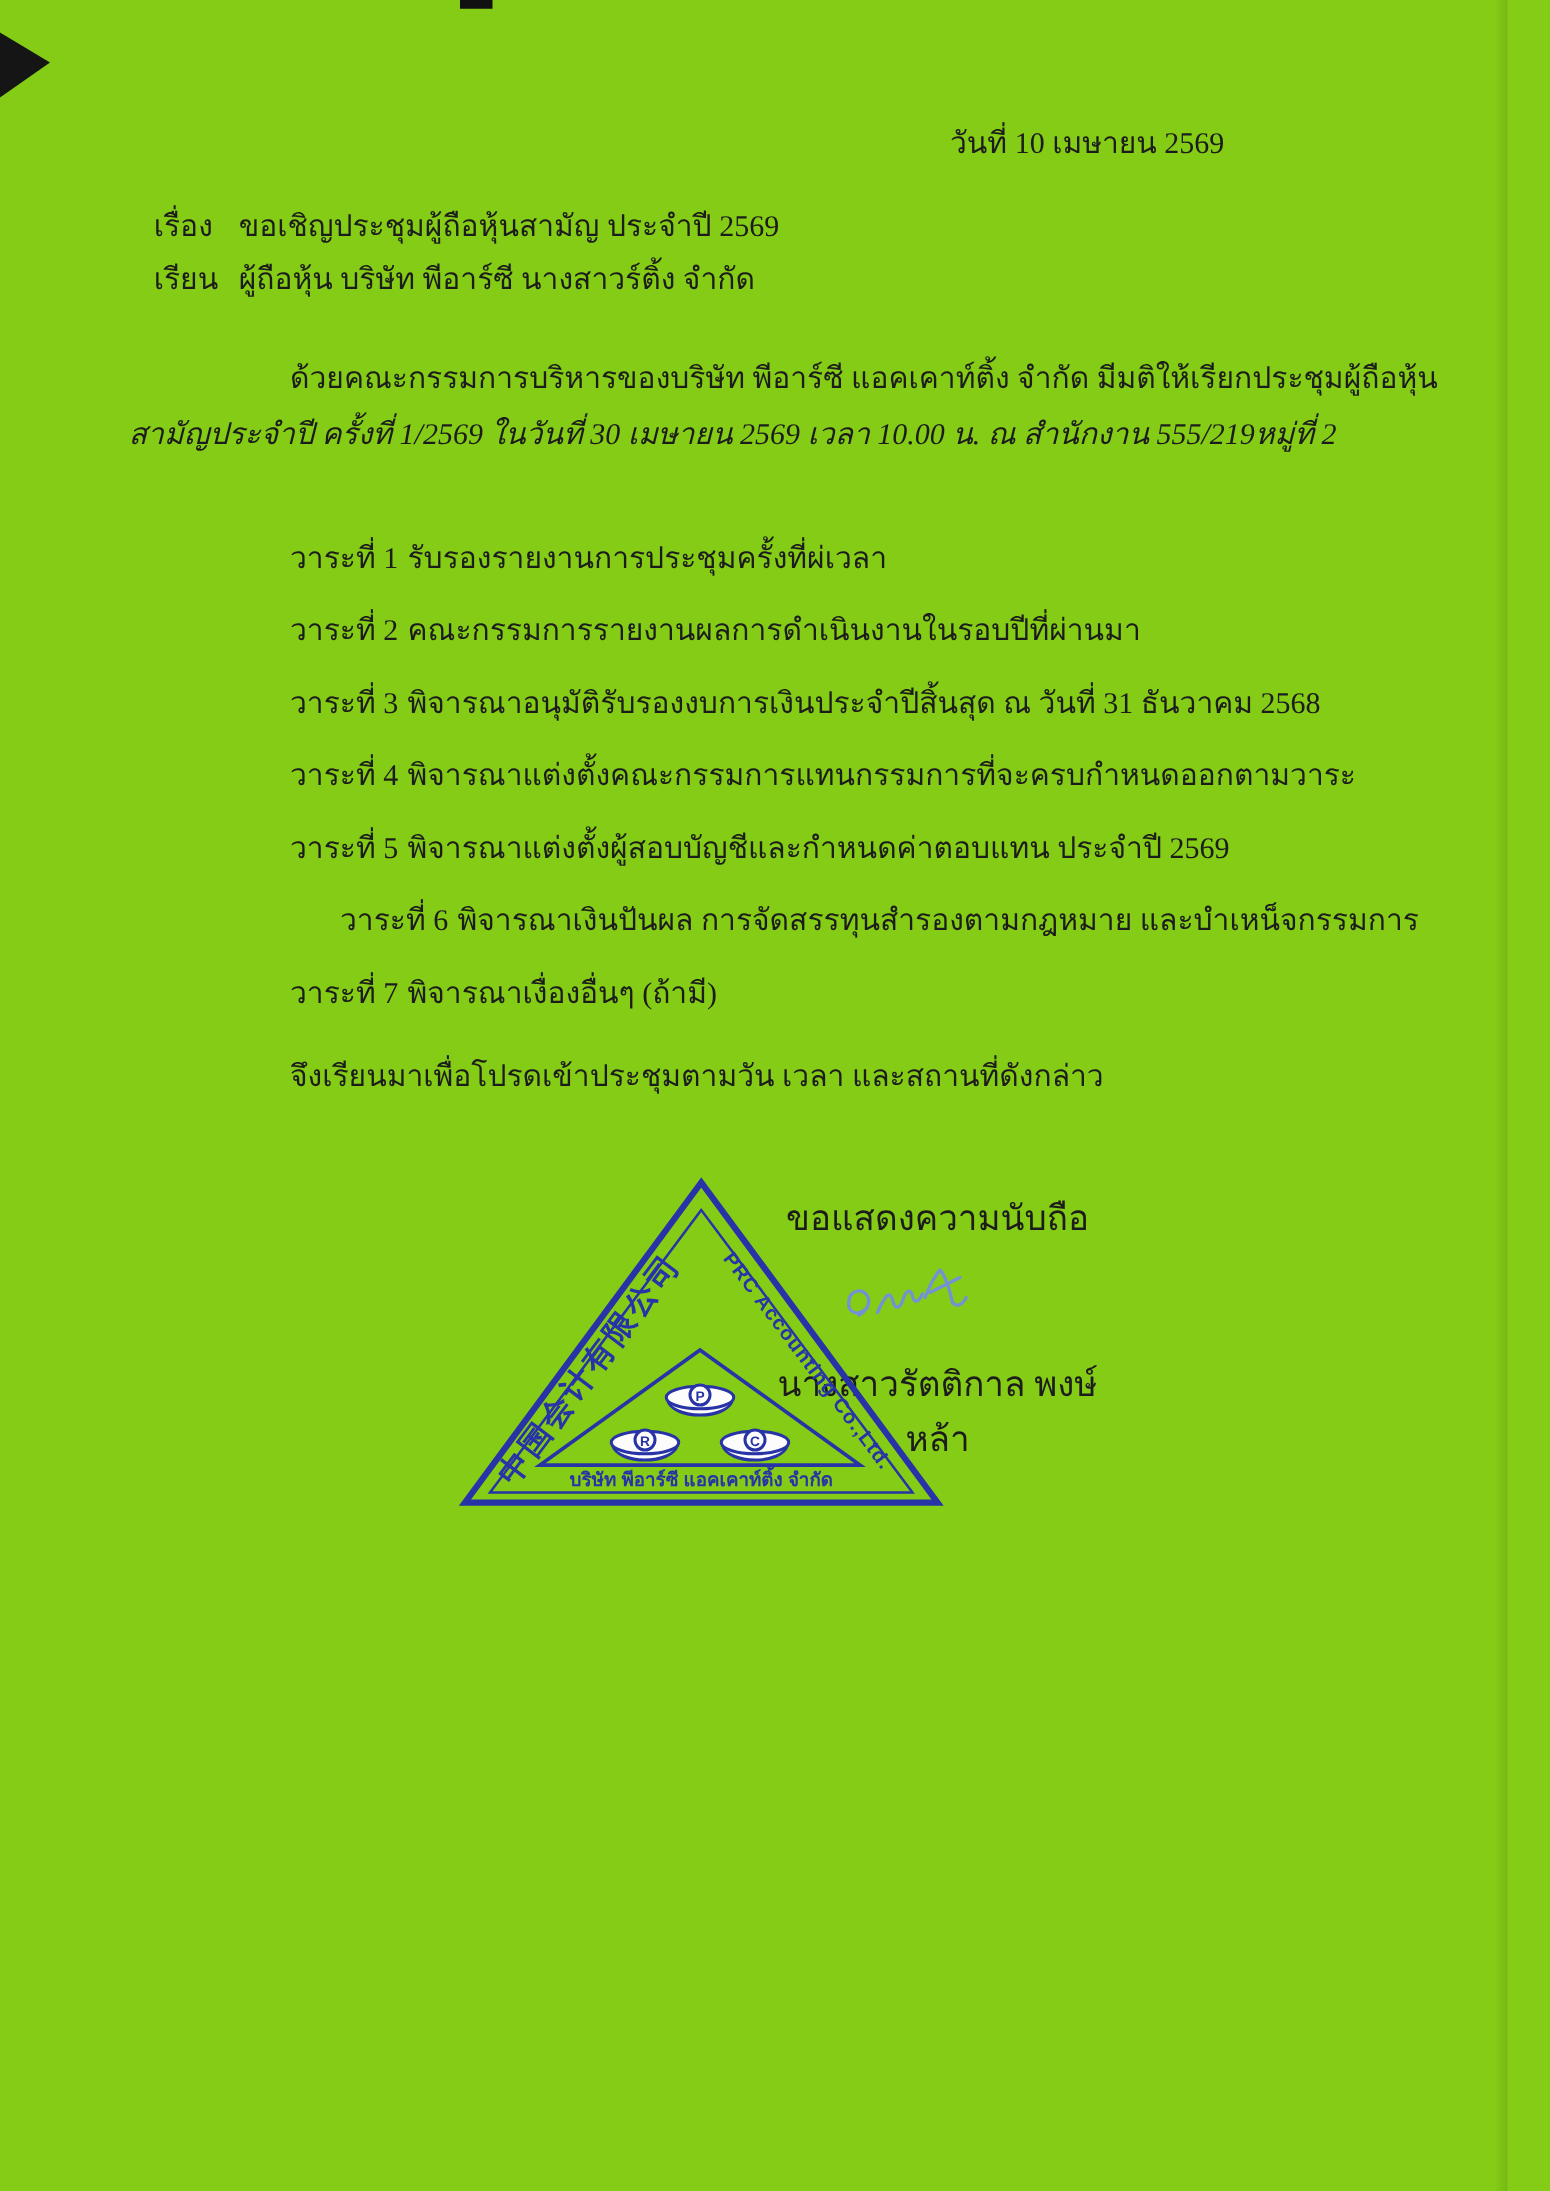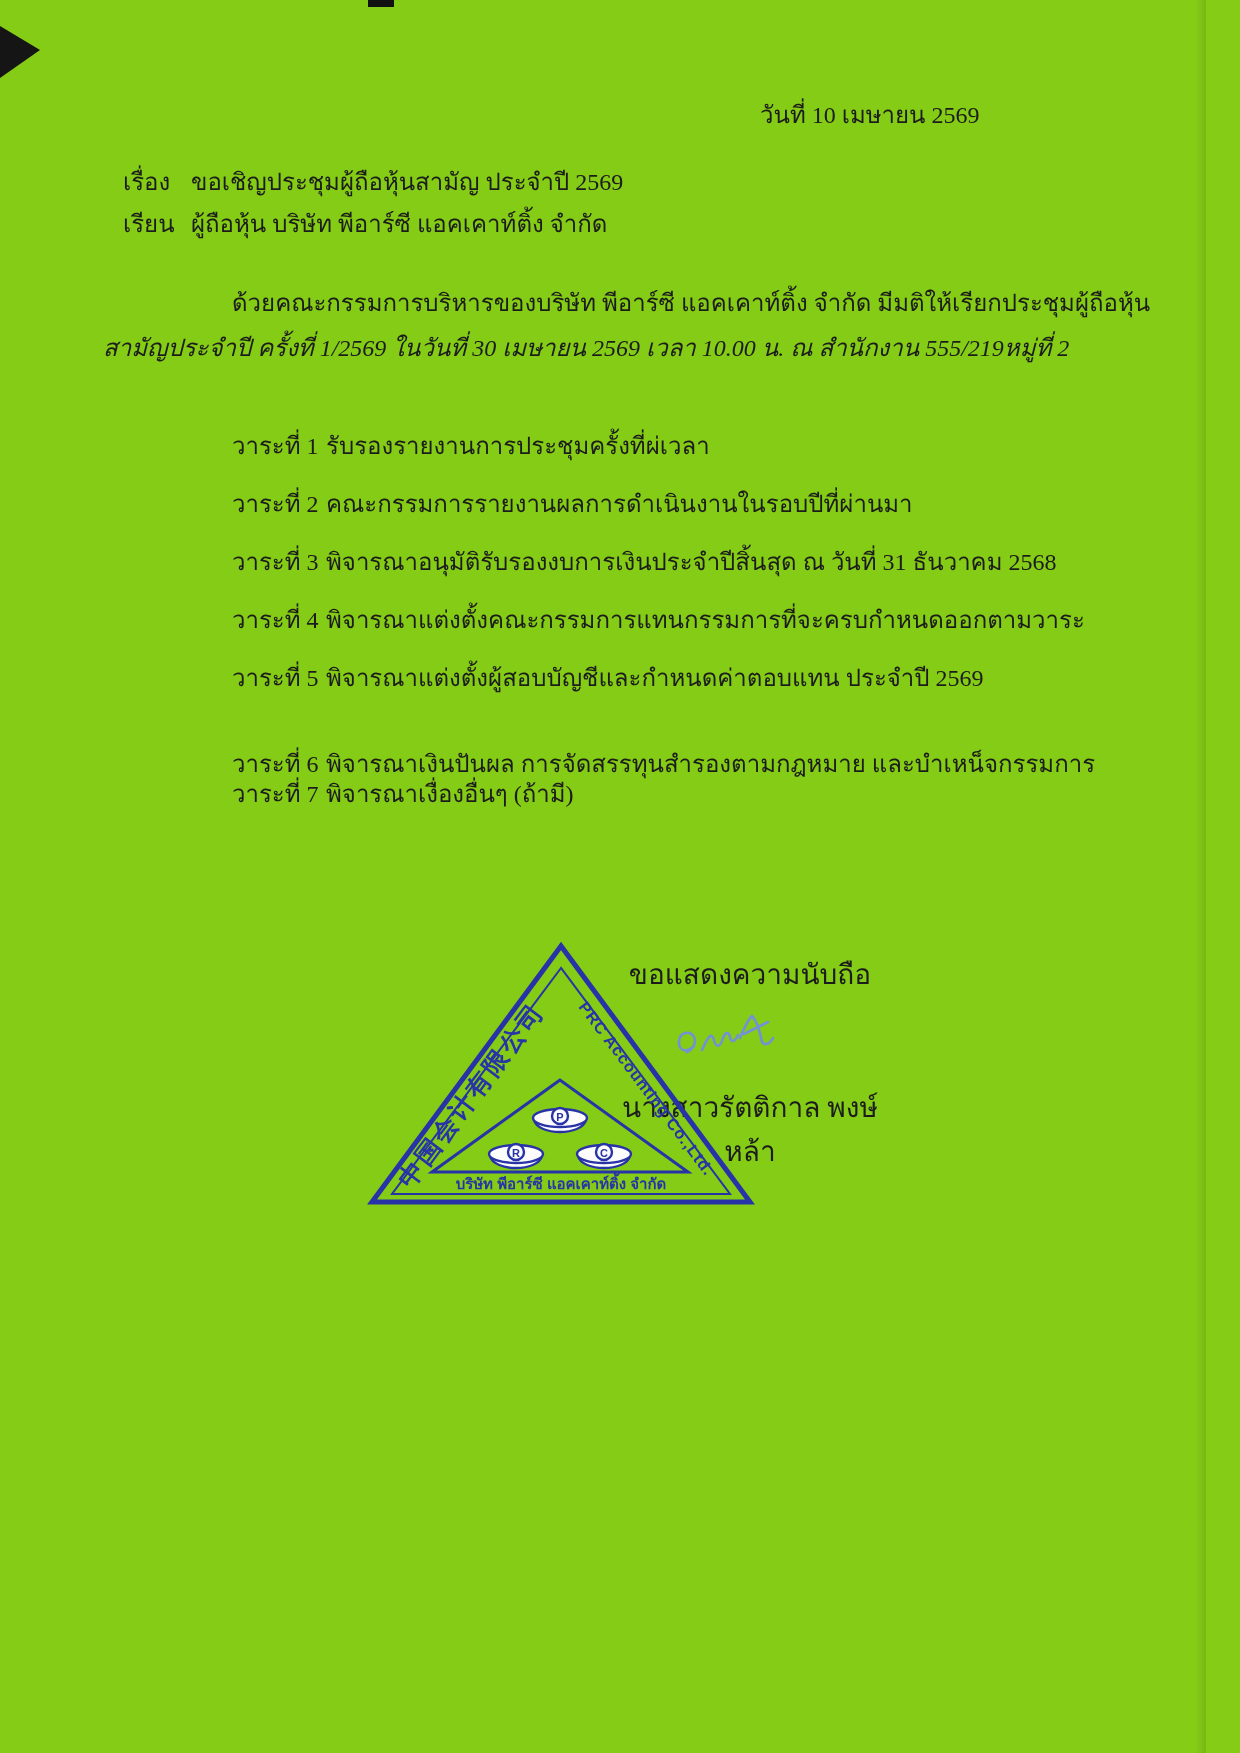--- a/index.html
+++ b/index.html
@@ -32,21 +32,21 @@
 
   <div class="txt" style="left:760px;top:98px;">วันที่  10  เมษายน 2569</div>
 
   <div class="txt" style="left:123px;top:165px;">
     <span class="lbl">เรื่อง</span>
     <span>ขอเชิญประชุมผู้ถือหุ้นสามัญ ประจำปี 2569</span>
   </div>
 
   <div class="txt" style="left:123px;top:207px;">
     <span class="lbl">เรียน</span>
-    <span>ผู้ถือหุ้น บริษัท พีอาร์ซี แอคเคาท์ติ้ง  จำกัด</span>
+    <span>ผู้ถือหุ้น บริษัท พีอาร์ซี นางสาวร์ติ้ง  จำกัด</span>
   </div>
 
   <div class="txt" style="left:232px;top:286px;text-align:right;">ด้วยคณะกรรมการบริหารของบริษัท พีอาร์ซี แอคเคาท์ติ้ง  จำกัด  มีมติให้เรียกประชุมผู้ถือหุ้น</div>
   <div class="txt" style="left:103px;top:331px;font-style:italic;">สามัญประจำปี ครั้งที่ 1/2569 ในวันที่ 30 เมษายน 2569 เวลา 10.00 น. ณ สำนักงาน 555/219หมู่ที่ 2</div>
 
   <div class="agenda-row" style="top:426px;">
     <span class="agenda-label">วาระที่ 1</span>
     <span>รับรองรายงานการประชุมครั้งที่ผ่เวลา</span>
   </div>
   <div class="agenda-row" style="top:484px;">
@@ -58,29 +58,30 @@
     <span>พิจารณาอนุมัติรับรองงบการเงินประจำปีสิ้นสุด ณ วันที่ 31 ธันวาคม 2568</span>
   </div>
   <div class="agenda-row" style="top:600px;">
     <span class="agenda-label">วาระที่ 4</span>
     <span>พิจารณาแต่งตั้งคณะกรรมการแทนกรรมการที่จะครบกำหนดออกตามวาระ</span>
   </div>
   <div class="agenda-row" style="top:658px;">
     <span class="agenda-label">วาระที่ 5</span>
     <span>พิจารณาแต่งตั้งผู้สอบบัญชีและกำหนดค่าตอบแทน ประจำปี 2569</span>
   </div>
-  <div class="agenda-row" style="top:744px;">
+  <div class="agenda-row" style="top:716px;margin-left:40px;">
     <span class="agenda-label">วาระที่ 6</span>
     <span>พิจารณาเงินปันผล การจัดสรรทุนสำรองตามกฎหมาย และบำเหน็จกรรมการ</span>
   </div>
   <div class="agenda-row" style="top:774px;">
     <span class="agenda-label">วาระที่ 7</span>
     <span>พิจารณาเงื่องอื่นๆ (ถ้ามี)</span>
   </div>
 
+  <div class="txt" style="left:232px;top:845px;">จึงเรียนมาเพื่อโปรดเข้าประชุมตามวัน เวลา และสถานที่ดังกล่าว</div>
 
   <div class="center-block" style="top:952px;">ขอแสดงความนับถือ</div>
 
   <svg style="position:absolute;left:672px;top:1008px;" width="130" height="62" viewBox="0 0 130 62">
     <g fill="none" stroke="#7291d6" stroke-width="2.6" stroke-linecap="round" stroke-linejoin="round">
       <path d="M22,38 C14,46 6,42 7,33 C8,24 18,22 22,29 C25,35 20,42 15,44"></path>
       <path d="M30,42 C36,28 40,24 42,32 C44,40 48,40 51,30 C53,24 57,23 58,29 C59,35 63,34 66,27"></path>
       <path d="M68,30 C72,20 76,12 80,8 C84,12 88,24 90,34"></path>
       <path d="M72,26 L96,14"></path>
       <path d="M90,34 C93,38 98,36 101,30"></path>

